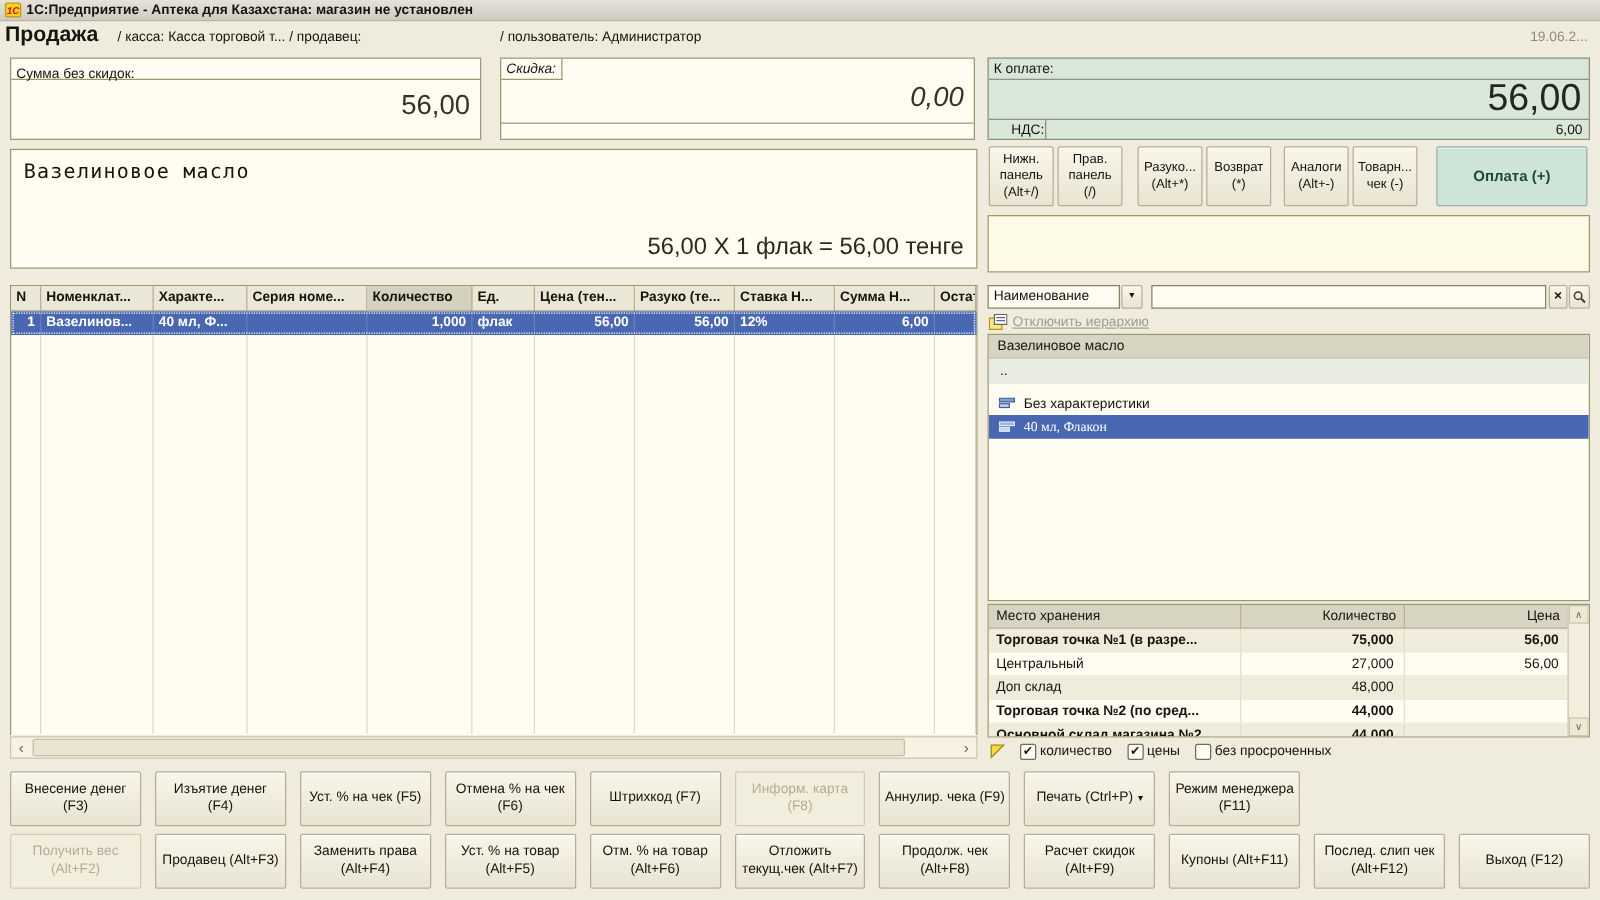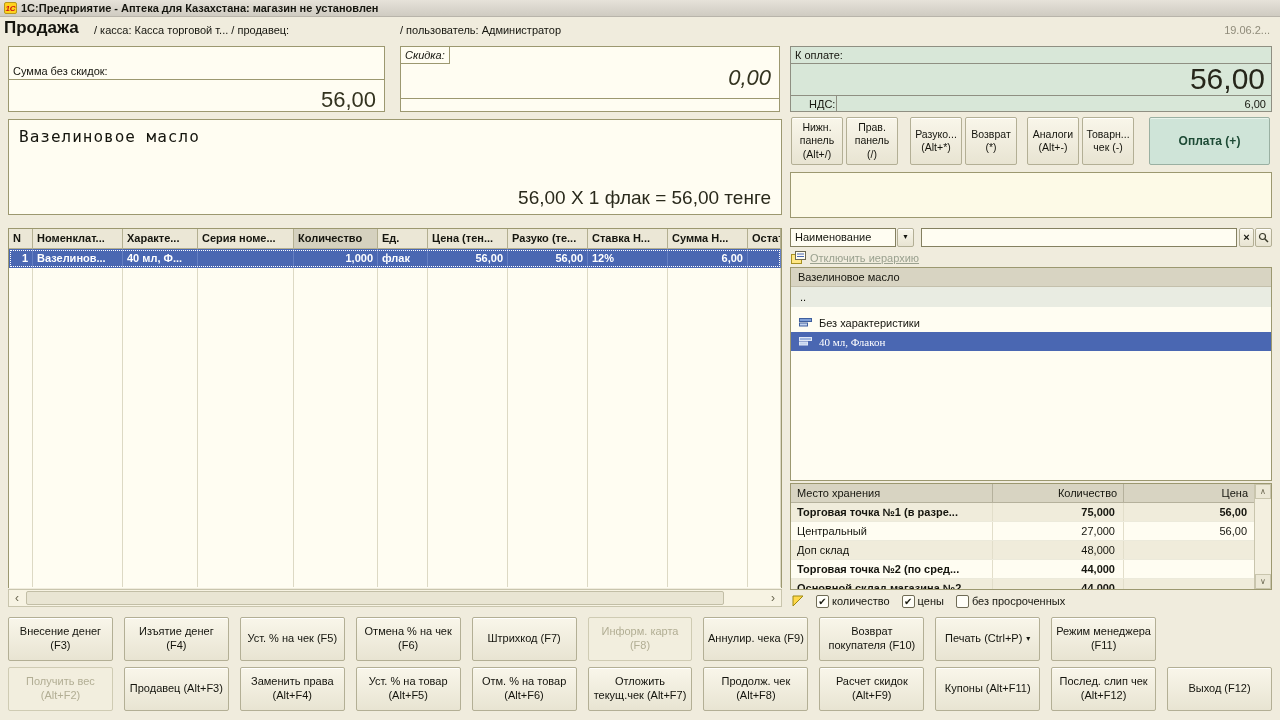--- a/index.html
+++ b/index.html
@@ -17,21 +17,21 @@
 
   
   .header { position:absolute; top:17px; left:0; width:1280px; height:26px; }
   .h-title { position:absolute; left:4px; top:1px; font-size:17px; font-weight:bold; }
   .h-cashier { position:absolute; left:94px; top:7px; }
   .h-user { position:absolute; left:400px; top:7px; }
   .h-date { position:absolute; right:10px; top:7px; color:#8f8b7a; }
 
   
   .panel { position:absolute; border:1px solid #9c9870; background:#fffdf2; }
-  .panel-label { height:17px; line-height:16px; padding:16px 4px; border-bottom:1px solid #9c9870; }
+  .panel-label { height:17px; line-height:16px; padding:4px 4px; border-bottom:1px solid #9c9870; }
   .panel-value { font-size:22px; text-align:right; padding:7px 8px 0 0; color:#33331f; }
 
   .panel-sum { left:8px; top:46px; width:377px; height:66px; }
   .panel-disc { left:400px; top:46px; width:380px; height:66px;font-style:italic; }
   .disc-label-box { position:absolute; top:0; left:0; height:17px; line-height:16px; padding:0 4px;
     border-right:1px solid #9c9870; border-bottom:1px solid #9c9870; }
   .disc-value { position:absolute; top:18px; right:8px; font-size:22px; color:#33331f; }
   .disc-strip { position:absolute; bottom:0; left:0; right:0; height:13px; border-top:1px solid #9c9870; }
 
   .panel-pay { left:790px; top:46px; width:482px; height:66px; background:#d8e7d8; border-color:#8f8f82; }
@@ -352,21 +352,20 @@
   </div>
 
   <div class="brow brow1">
     <div class="bbtn">Внесение денег (F3)</div>
     <div class="bbtn">Изъятие денег (F4)</div>
     <div class="bbtn">Уст. % на чек (F5)</div>
     <div class="bbtn">Отмена % на чек (F6)</div>
     <div class="bbtn">Штрихкод (F7)</div>
     <div class="bbtn disabled">Информ. карта (F8)</div>
     <div class="bbtn">Аннулир. чека (F9)</div>
-    <div class="bbtn">Возврат покупателя (F10)</div>
     <div class="bbtn">
       <span>Печать (Ctrl+P)</span>
       <span class="caret">▾</span>
     </div>
     <div class="bbtn">Режим менеджера (F11)</div>
   </div>
 
   <div class="brow brow2">
     <div class="bbtn disabled">Получить вес (Alt+F2)</div>
     <div class="bbtn">Продавец (Alt+F3)</div>

